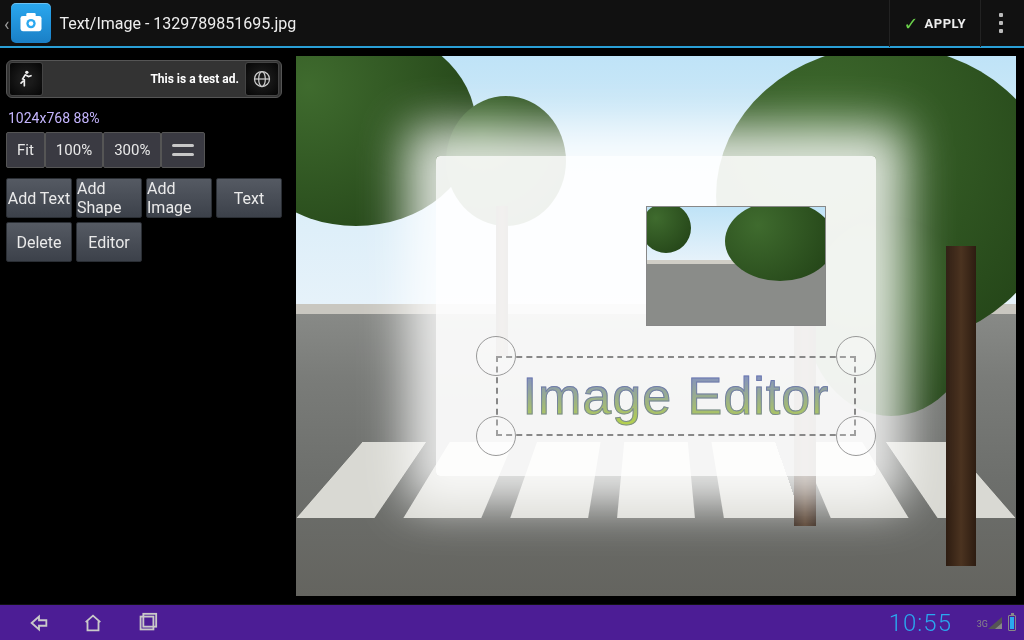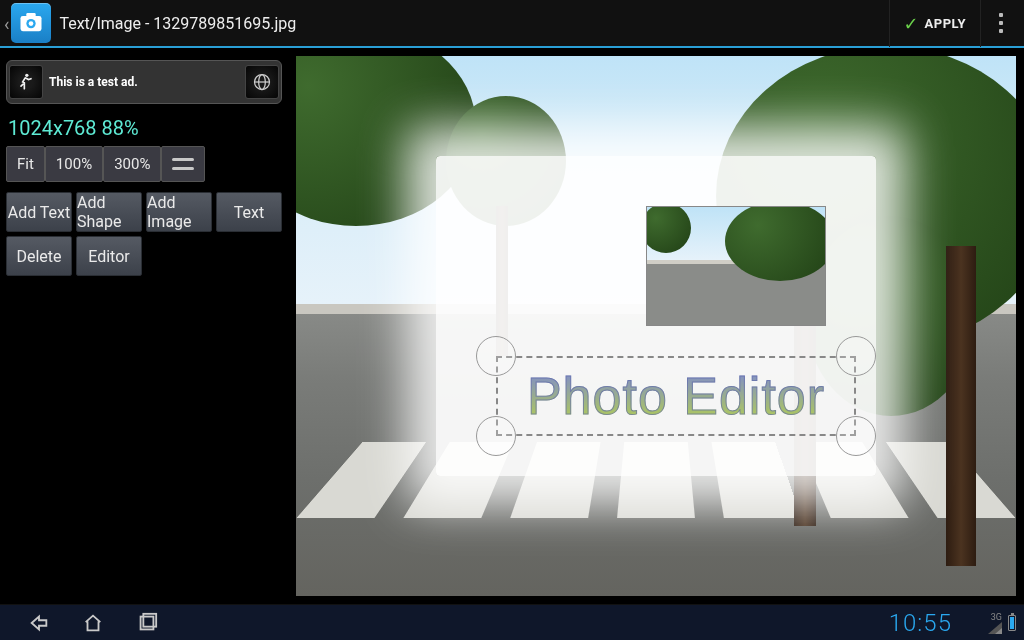--- a/index.html
+++ b/index.html
@@ -47,38 +47,39 @@
   .overflow .dots span { width:4px; height:4px; background:#bbb; border-radius:1px; }
 
   
   .body { display:flex; height: calc(640px - 48px - 36px); }
   .sidebar { width: 288px; background:#000; padding: 8px 6px 0 6px; }
   .canvas-wrap { flex:1; position:relative; background:#000; display:flex; align-items:center; justify-content:center; }
 
   
   .ad {
     margin: 4px 0 12px 0;
-    height: 44px;
+    height: 38px;
     background:#333;
     border:1px solid #555;
     border-radius:6px;
     display:flex; align-items:center;
     padding:2px;
     gap:6px;
+    text-align:right;
   }
   .ad .ad-ico, .ad .globe {
     width:34px; height:34px; border-radius:3px;
     background: radial-gradient(circle at center, #1a1a1a 30%, #050505 100%);
     display:flex; align-items:center; justify-content:center;
     color:#ddd; font-size:18px;
     border:1px solid #444;
   }
   .ad .txt { flex:1; color:#fff; font-weight:700; font-size:12px; }
 
-  .meta { font-size:20px; color:#5eead4; margin: 0 2px 6px 2px; }
+  .meta { font-size:14px; color:#c4b5fd; margin: 0 2px 6px 2px; }
 
   .zoom-row { display:flex; margin-bottom: 10px; }
   .zbtn {
     background:#3a3a42; border:1px solid #555;
     color:#e8e8e8; font-size:15px;
     padding: 8px 10px; border-radius:2px;
     display:flex; align-items:center; justify-content:center;
     cursor:pointer;
   }
   .zbtn.icon { width:44px; }
@@ -160,21 +161,21 @@
   .text-obj .label {
     font-size:52px; font-weight:500; font-family: "Arial Black", Arial, sans-serif;
     background: linear-gradient(#7b86d6, #b6d34a);
     -webkit-background-clip: text; background-clip: text; color: transparent;
     -webkit-text-stroke: 1px rgba(90,100,170,.6);
     letter-spacing:1px;
   }
 
   
   .navbar {
-    height: 36px; background:#0f172a; display:flex; align-items:center;
+    height: 36px; background:#4c1d95; display:flex; align-items:center;
     padding: 0 12px; position:relative;
     border-top:1px solid #111;
   }
   .nav-btn { width:54px; height:36px; display:flex; align-items:center; justify-content:center; color:#bbb; cursor:pointer; }
   .nav-btn svg { width:22px; height:22px; stroke:#c9c9c9; fill:none; stroke-width:2; }
   .clock { position:absolute; right:72px; top:0; height:36px; display:flex; align-items:center; color:#2aa8ef; font-size:24px; letter-spacing:1px; font-weight:300; font-family: "Roboto Light", Roboto, Arial, sans-serif;}
   .status-icons { position:absolute; right:8px; top:0; height:36px; display:flex; align-items:center; gap:6px; }
   .sig-3g { font-size:9px; color:#888; line-height:9px; }
   .sig-tri { width:0; height:0; border-right:14px solid #555; border-top:12px solid transparent; position:relative; }
   .sig-tri:after { content:""; position:absolute; right:-14px; bottom:0; width:0; height:0; border-right:7px solid #888; border-top:6px solid transparent;}
@@ -286,21 +287,21 @@
         <div class="ttree2"></div>
           <div class="ttree"></div>
       </div>
 
       <div class="text-obj">
         <div class="sel"></div>
         <div class="handle h-tl"></div>
         <div class="handle h-tr"></div>
         <div class="handle h-bl"></div>
         <div class="handle h-br"></div>
-        <div class="label">Photo Editor</div>
+        <div class="label">Image Editor</div>
       </div>
     </div>
   </div>
 </div>
 
 <div class="navbar">
   <div class="nav-btn">
     <svg viewBox="0 0 24 24">
         <path d="M4 12 L12 5 L12 9 L20 9 L20 15 L12 15 L12 19 Z" fill="none" stroke="#c9c9c9"></path>
       </svg>
@@ -311,19 +312,19 @@
       </svg>
   </div>
   <div class="nav-btn">
     <svg viewBox="0 0 24 24">
         <rect x="5" y="5" width="14" height="14"></rect>
         <rect x="8" y="2" width="14" height="14"></rect>
       </svg>
   </div>
   <div class="clock">10:55</div>
   <div class="status-icons">
-    <div style="display:flex;flex-direction:column;align-items:flex-end;">
+    <div style="display:flex;flex-direction:row;align-items:flex-end;">
       <span class="sig-3g">3G</span>
       <div class="sig-tri"></div>
     </div>
     <div class="batt"></div>
   </div>
 </div>
 
 </body></html>

